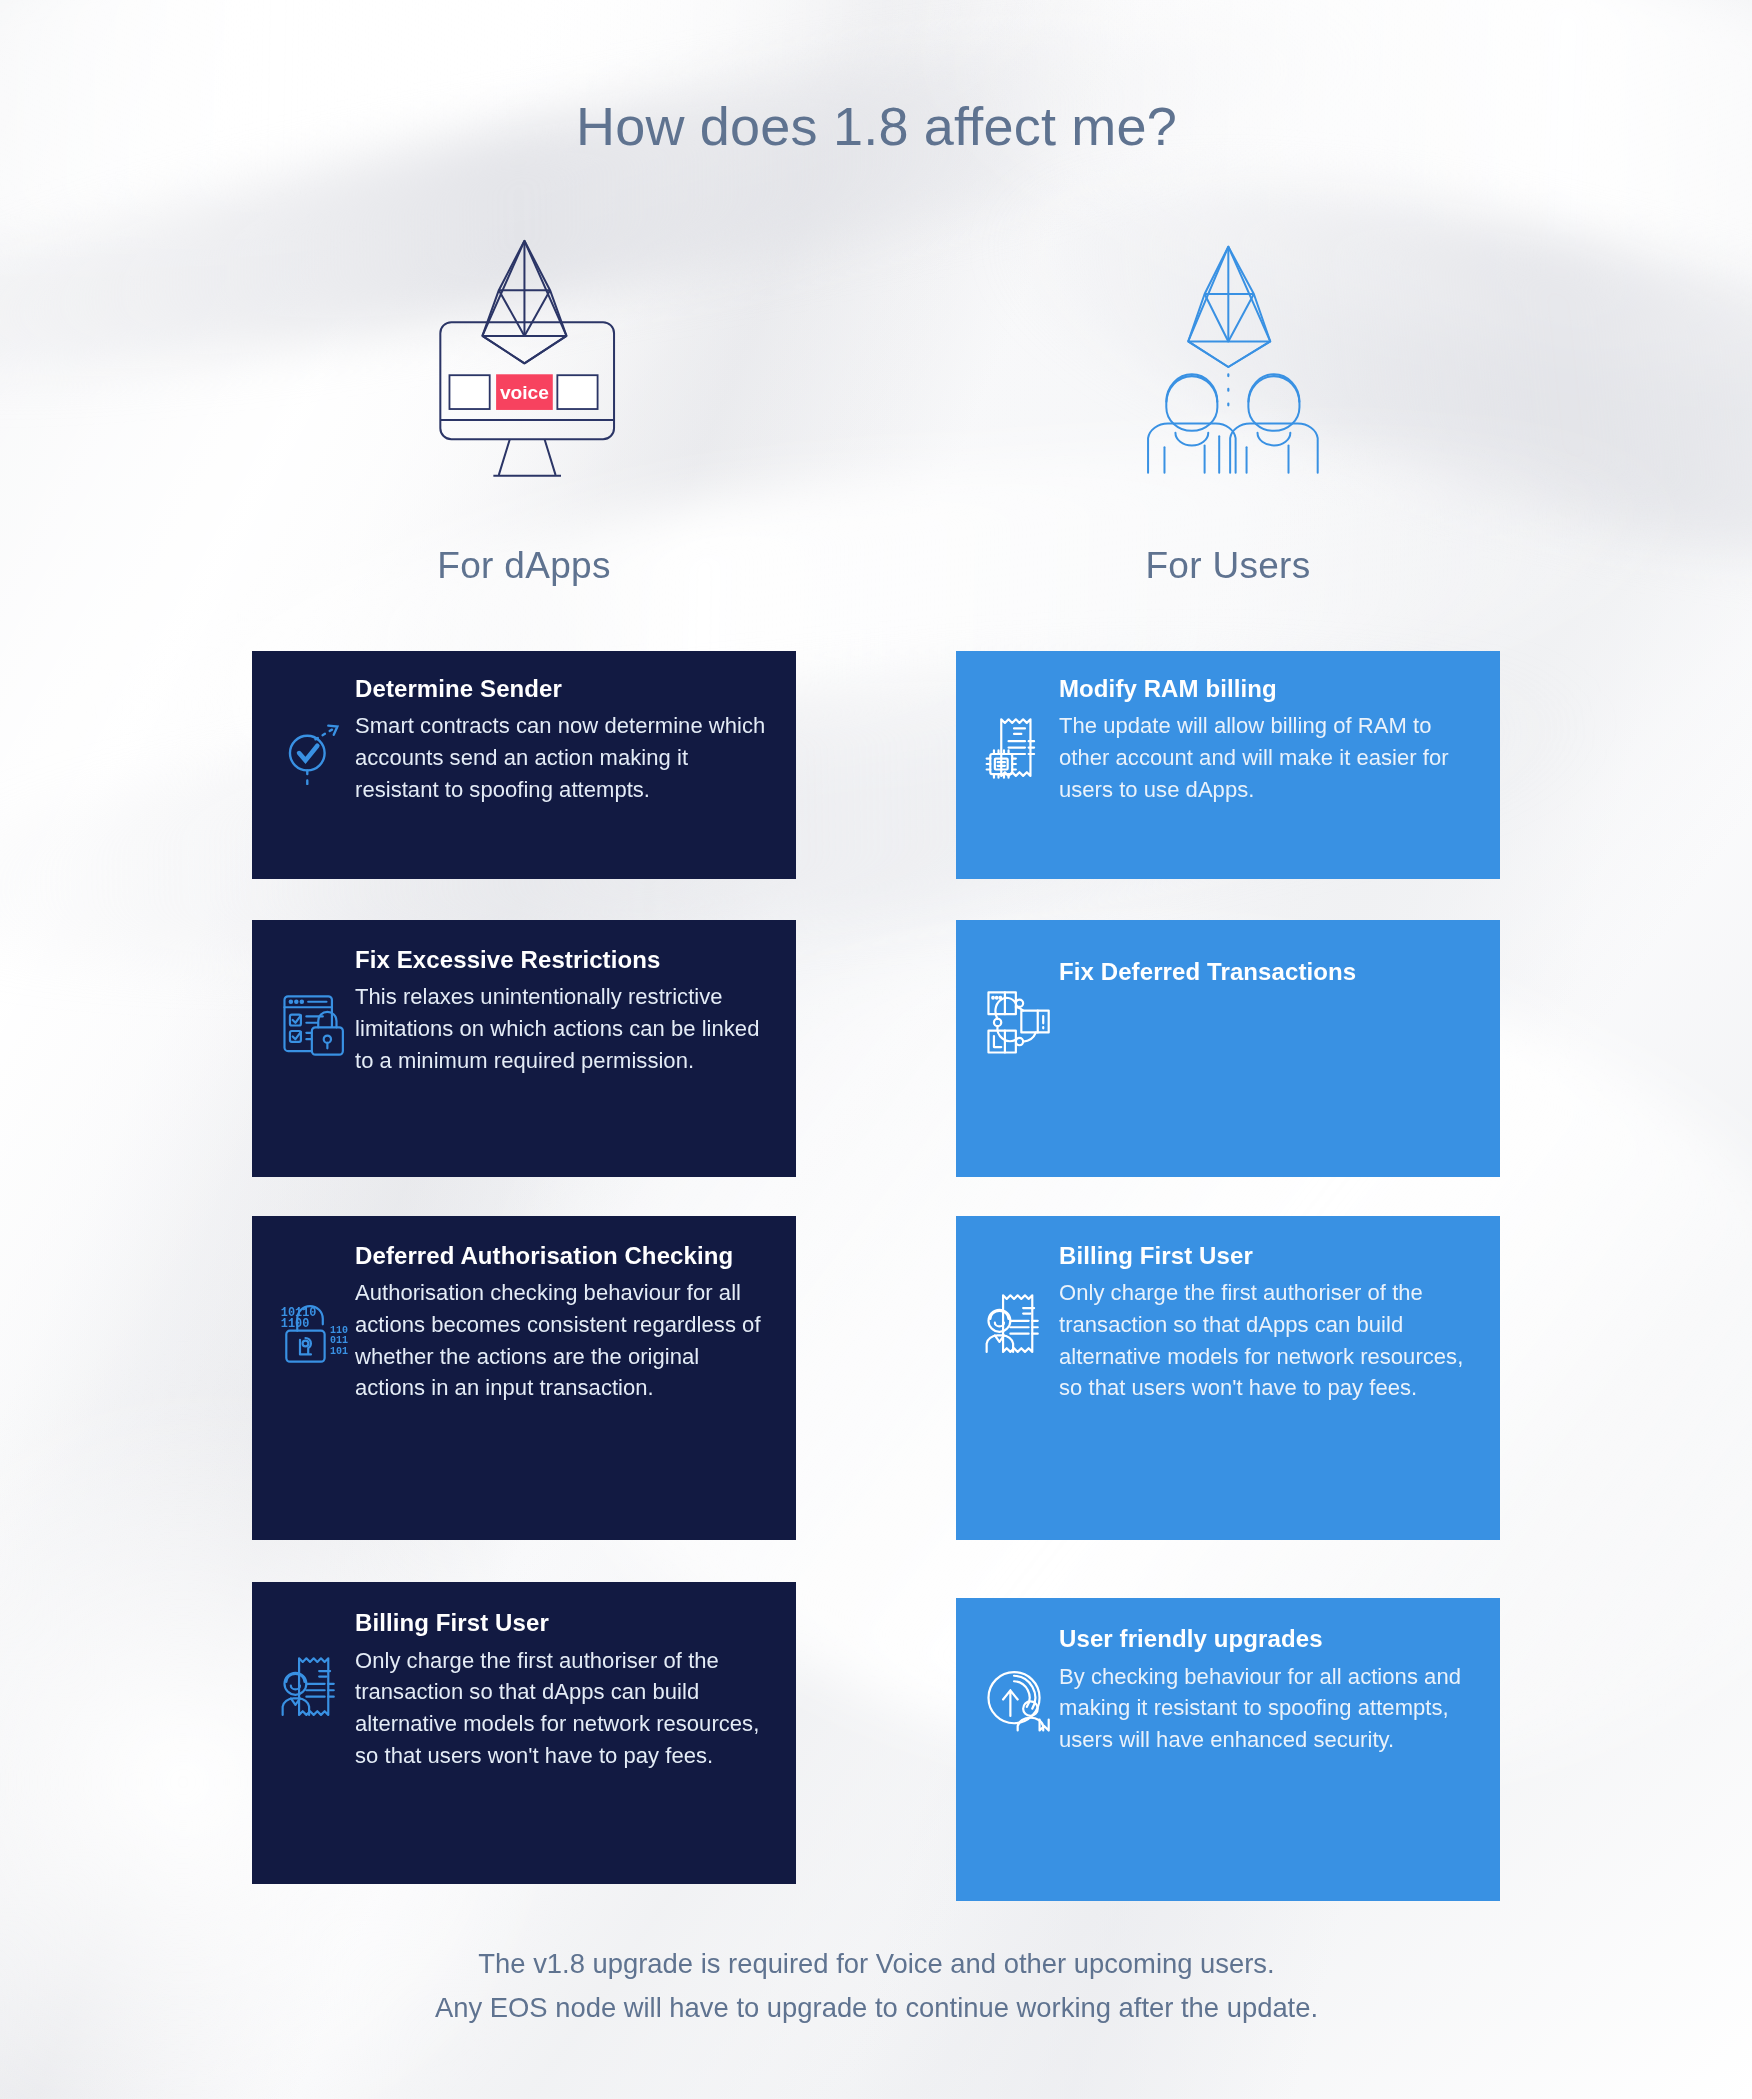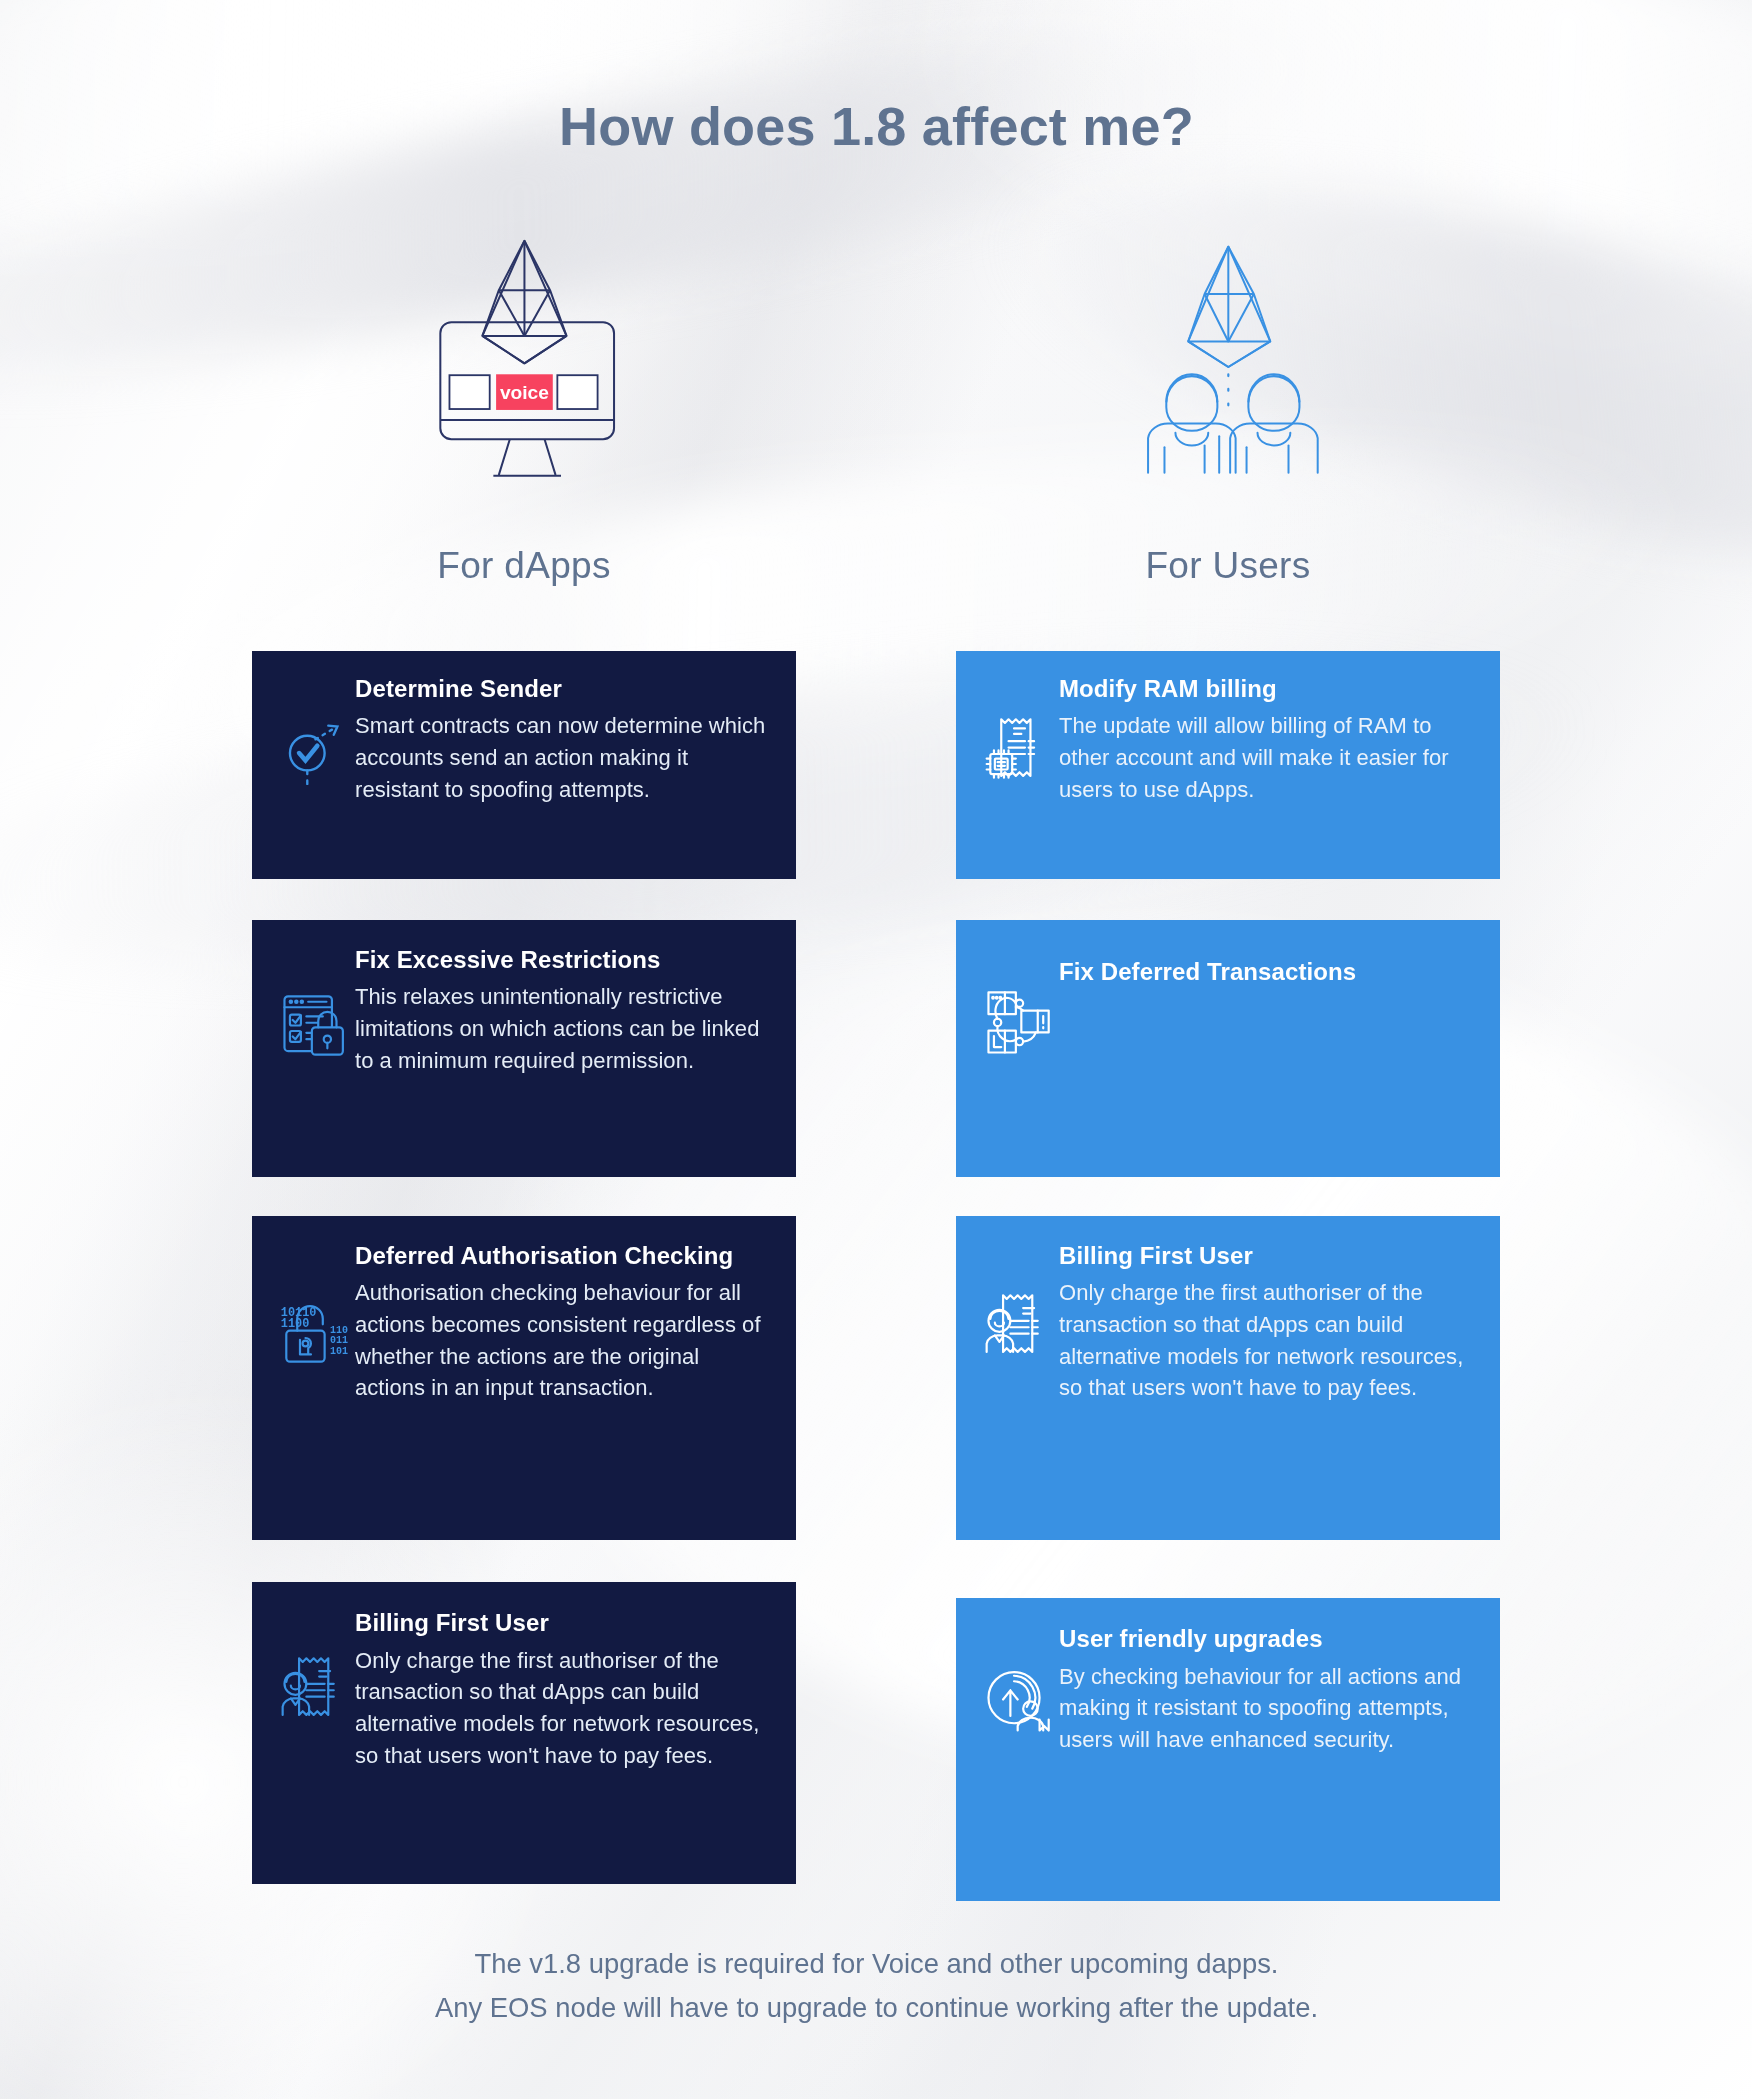--- a/index.html
+++ b/index.html
@@ -48,21 +48,21 @@
          transform:rotate(8deg); }
   .sw8 { left:-228px; top:1371px; width:822px; height:822px;
          background:radial-gradient(circle at 50% 50%, #ffffff 0%, rgba(255,255,255,0) 70%); }
 
   .content { position:relative; z-index:2; }
 
   
   .main-title {
     position:absolute; left:0; right:0; top:95px;
     text-align:center;
-    font-size:54px; font-weight:700; letter-spacing:0.2px;
+    font-size:54px; font-weight:400; letter-spacing:0.2px;
     color:#5f7390;
   }
 
   
   .illus { position:absolute; }
   .illus-dapps { left:422px; top:228px; width:225px; height:256px; }
   .illus-users { left:1128px; top:219px; width:228px; height:265px; }
 
   
   .col-head {
@@ -353,19 +353,19 @@
           <path d="M62 62 v12 l5 -5 l5 5 v-12"></path>
         </svg>
       </div>
       <div class="card-body" style="padding-top:27.4px;">
         <div class="card-title">User friendly upgrades</div>
         <div class="card-desc">By checking behaviour for all actions and making it resistant to spoofing attempts, users will have enhanced security.</div>
       </div>
     </div>
 
     <div class="footer">
-      <div>The v1.8 upgrade is required for Voice and other upcoming dapps.</div>
+      <div>The v1.8 upgrade is required for Voice and other upcoming users.</div>
       <div>Any EOS node will have to upgrade to continue working after the update.</div>
     </div>
 
   </div>
 </div>
 
 
 </body></html>

